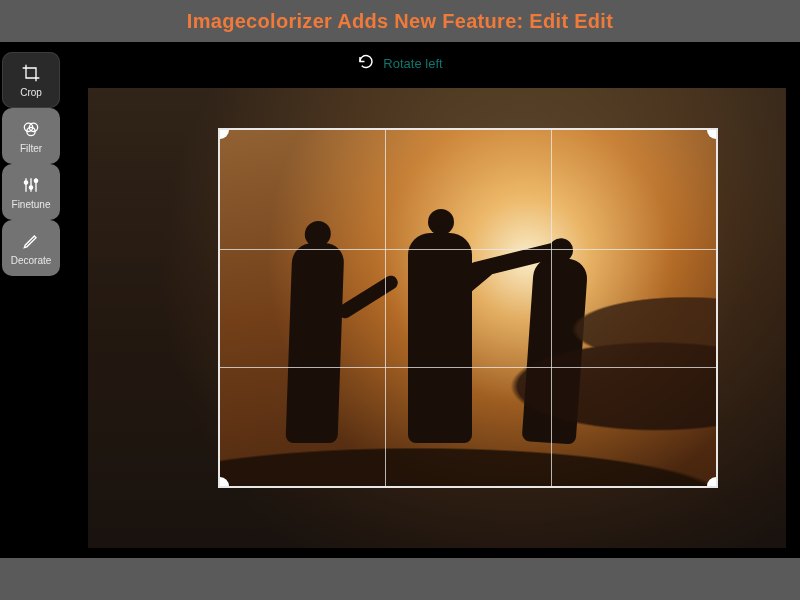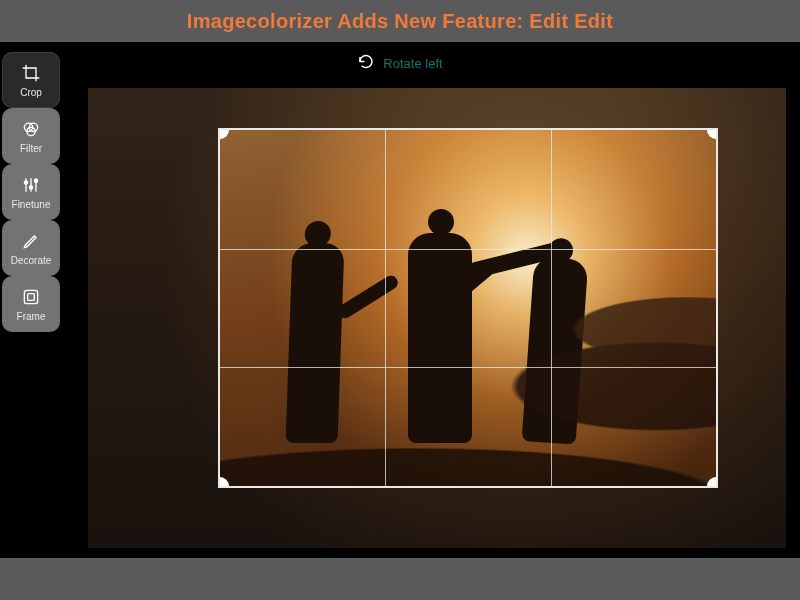--- a/index.html
+++ b/index.html
@@ -208,29 +208,20 @@
     <div class="tool">
       <span class="ico">
         <svg viewBox="0 0 24 24">
             <path d="M4 20l3-1 11-11-2-2L5 17z"></path>
           </svg>
       </span>
       <span class="tool-label">Decorate</span>
     </div>
 
 
-    <div class="tool">
-      <span class="ico">
-        <svg viewBox="0 0 24 24">
-            <rect x="4" y="4" width="16" height="16" rx="3"></rect>
-            <rect x="8" y="8" width="8" height="8" rx="1"></rect>
-          </svg>
-      </span>
-      <span class="tool-label">Frame</span>
-    </div>
 
 
   </div>
 
   <div class="workspace">
     <div class="photo-bg"></div>
 
     <div class="crop">
       <div class="crop-inner">
         <div class="people">

